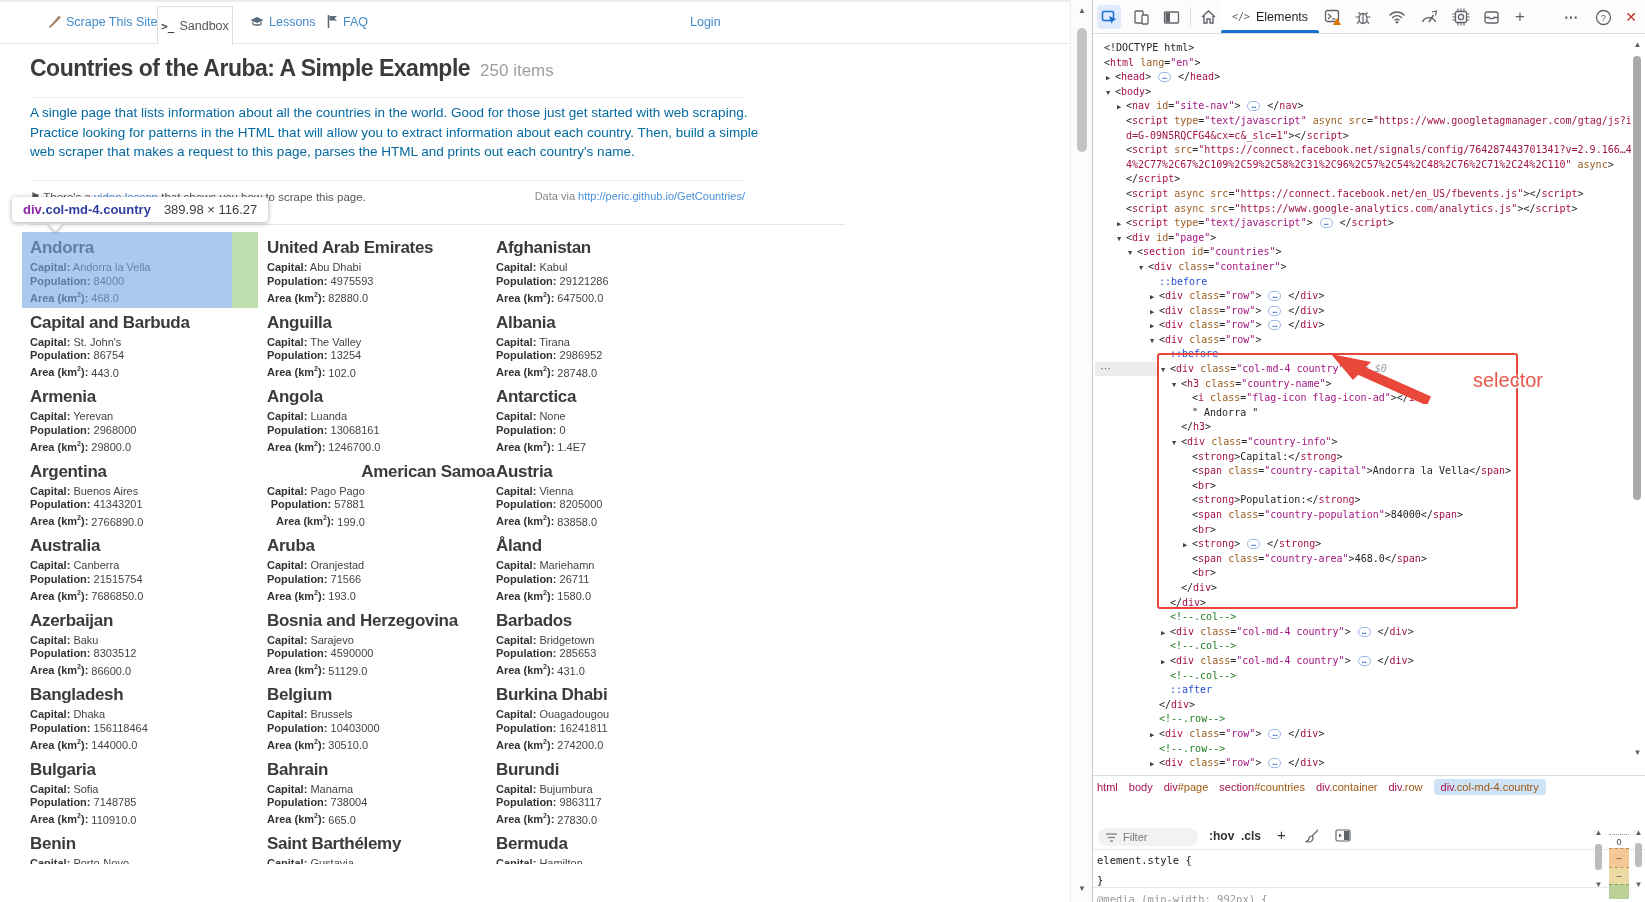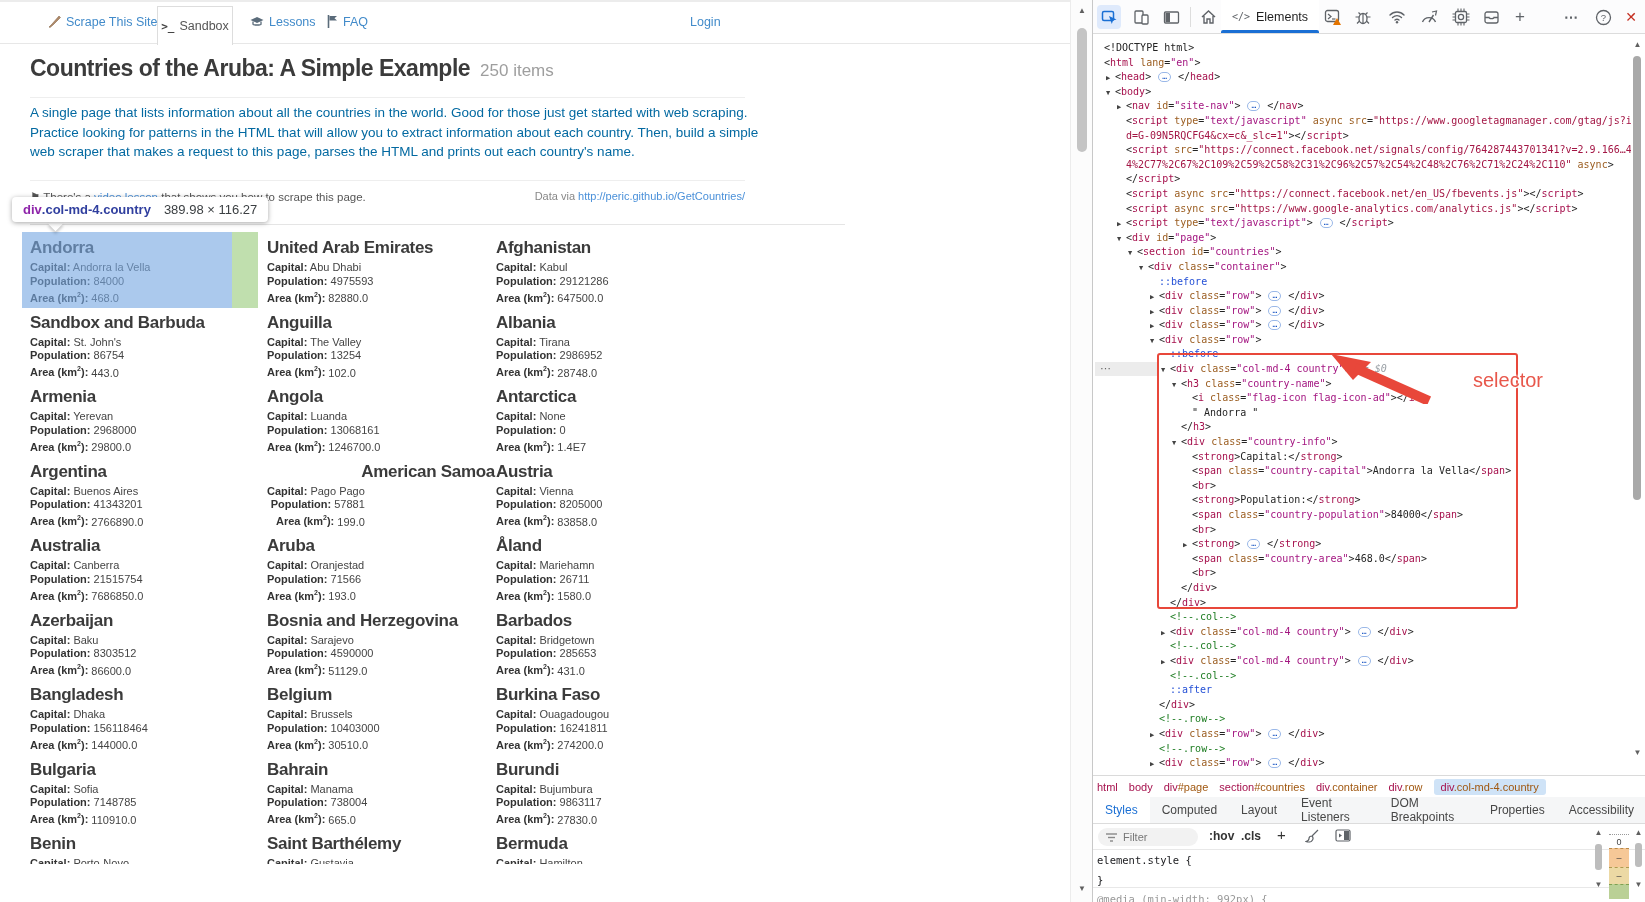--- a/index.html
+++ b/index.html
@@ -193,21 +193,21 @@
         </div>
         <div class="country-card" style="left: 496px; top: 6px;">
           <div class="country-name">Afghanistan</div>
           <div class="country-info">
             <div><b>Capital:</b> Kabul</div>
             <div><b>Population:</b> 29121286</div>
             <div><b>Area (km<sup style="font-size: 7px;">2</sup>):</b> 647500.0</div>
           </div>
         </div>
         <div class="country-card" style="left: 30px; top: 80.5px;">
-          <div class="country-name">Sandbox and Barbuda</div>
+          <div class="country-name">Capital and Barbuda</div>
           <div class="country-info">
             <div><b>Capital:</b> St. John's</div>
             <div><b>Population:</b> 86754</div>
             <div><b>Area (km<sup style="font-size: 7px;">2</sup>):</b> 443.0</div>
           </div>
         </div>
         <div class="country-card" style="left: 267px; top: 80.5px;">
           <div class="country-name">Anguilla</div>
           <div class="country-info">
             <div><b>Capital:</b> The Valley</div>
@@ -329,21 +329,21 @@
         </div>
         <div class="country-card" style="left: 267px; top: 453px;">
           <div class="country-name">Belgium</div>
           <div class="country-info">
             <div><b>Capital:</b> Brussels</div>
             <div><b>Population:</b> 10403000</div>
             <div><b>Area (km<sup style="font-size: 7px;">2</sup>):</b> 30510.0</div>
           </div>
         </div>
         <div class="country-card" style="left: 496px; top: 453px;">
-          <div class="country-name">Burkina Faso</div>
+          <div class="country-name">Burkina Dhabi</div>
           <div class="country-info">
             <div><b>Capital:</b> Ouagadougou</div>
             <div><b>Population:</b> 16241811</div>
             <div><b>Area (km<sup style="font-size: 7px;">2</sup>):</b> 274200.0</div>
           </div>
         </div>
         <div class="country-card" style="left: 30px; top: 527.5px;">
           <div class="country-name">Bulgaria</div>
           <div class="country-info">
             <div><b>Capital:</b> Sofia</div>
@@ -558,29 +558,20 @@
   <div id="crumbs">
         <span class="crumb"><span class="ct">html</span><span class="cs"></span></span>
         <span class="crumb"><span class="ct">body</span><span class="cs"></span></span>
         <span class="crumb"><span class="ct">div</span><span class="cs">#page</span></span>
         <span class="crumb"><span class="ct">section</span><span class="cs">#countries</span></span>
         <span class="crumb"><span class="ct">div</span><span class="cs">.container</span></span>
         <span class="crumb"><span class="ct">div</span><span class="cs">.row</span></span>
         <span class="crumb sel"><span class="ct">div</span><span class="cs">.col-md-4.country</span></span>
       </div>
 
-  <div id="panel-tabs">
-        <div class="ptab active">Styles</div>
-        <div class="ptab">Computed</div>
-        <div class="ptab">Layout</div>
-        <div class="ptab">Event Listeners</div>
-        <div class="ptab">DOM Breakpoints</div>
-        <div class="ptab">Properties</div>
-        <div class="ptab">Accessibility</div>
-      </div>
 
   <div id="filter-row">
     <div id="filter-pill">
       <span>
         <svg width="11" height="9" viewBox="0 0 11 9">
               <line x1="0" y1="1" x2="11" y2="1" stroke="#888" stroke-width="1.4"></line>
               <line x1="2" y1="4.5" x2="9" y2="4.5" stroke="#888" stroke-width="1.4"></line>
               <line x1="4" y1="8" x2="7" y2="8" stroke="#888" stroke-width="1.4"></line>
             </svg>
       </span>

